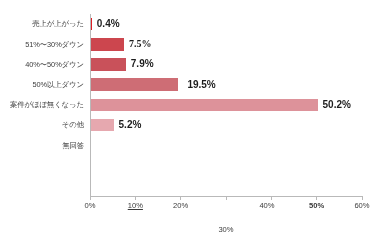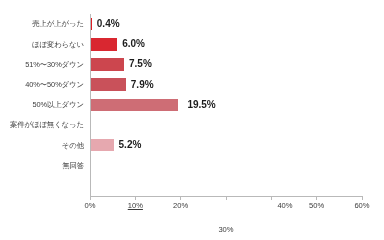--- a/index.html
+++ b/index.html
@@ -124,49 +124,46 @@
 
     <div class="rows">
         <div class="row">
           <div class="cat-label">売上が上がった</div>
           <div class="bar-wrap">
             <div class="bar" style="width: 1.81333px; background: rgb(224, 31, 38);"></div>
             <div class="bar-value" style="color: rgb(29, 29, 29);">0.4%</div>
           </div>
         </div>
         <div class="row">
-          <div class="cat-label">ほぼ変わらない</div>
-          <div class="bar-wrap">
-            <div class="bar" style="width: 27.2px; background: rgb(217, 39, 48);"></div>
-            <div class="bar-value" style="color: rgb(29, 29, 29);">6.0%</div>
-          </div>
-        </div>
-        <div class="row">
           <div class="cat-label">51%〜30%ダウン</div>
           <div class="bar-wrap">
             <div class="bar" style="width: 34px; background: rgb(204, 70, 78);"></div>
-            <div class="bar-value" style="color: rgb(29, 29, 29);">7.5%</div>
+            <div class="bar-value" style="color: rgb(29, 29, 29); font-family: Liberation Serif, serif;">7.5%</div>
           </div>
         </div>
         <div class="row">
           <div class="cat-label">40%〜50%ダウン</div>
           <div class="bar-wrap">
             <div class="bar" style="width: 35.8133px; background: rgb(201, 81, 90);"></div>
             <div class="bar-value" style="color: rgb(29, 29, 29); text-align: right;">7.9%</div>
           </div>
         </div>
         <div class="row">
           <div class="cat-label">50%以上ダウン</div>
           <div class="bar-wrap">
             <div class="bar" style="width: 88.4px; background: rgb(206, 109, 117);"></div>
             <div class="bar-value" style="color: rgb(29, 29, 29); margin-left: 9px;">19.5%</div>
           </div>
         </div>
         <div class="row">
           <div class="cat-label">案件がほぼ無くなった</div>
+          <div class="bar-wrap">
+            <div class="bar" style="width: 227.573px; background: rgb(221, 146, 154);"></div>
+            <div class="bar-value" style="color: rgb(29, 29, 29);">50.2%</div>
+          </div>
         </div>
         <div class="row">
           <div class="cat-label">その他</div>
           <div class="bar-wrap">
             <div class="bar" style="width: 23.5733px; background: rgb(230, 168, 175);"></div>
             <div class="bar-value" style="color: rgb(29, 29, 29);">5.2%</div>
           </div>
         </div>
         <div class="row">
           <div class="cat-label">無回答</div>
@@ -182,20 +179,20 @@
     <div id="ticks">
         <div class="tick" style="left: 89.5px; background: rgb(185, 185, 185);"></div>
         <div class="tick-label" style="left: 90px; color: rgb(59, 59, 59);">0%</div>
         <div class="tick" style="left: 134.833px; background: rgb(185, 185, 185);"></div>
         <div class="tick-label" style="left: 135.333px; color: rgb(59, 59, 59); text-decoration: underline;">10%</div>
         <div class="tick" style="left: 180.167px; background: rgb(185, 185, 185);"></div>
         <div class="tick-label" style="left: 180.667px; color: rgb(59, 59, 59);">20%</div>
         <div class="tick" style="left: 225.5px; background: rgb(185, 185, 185);"></div>
         <div class="tick-label" style="left: 226px; color: rgb(59, 59, 59); margin-top: 24px;">30%</div>
         <div class="tick" style="left: 270.833px; background: rgb(185, 185, 185);"></div>
-        <div class="tick-label" style="left: 285px; color: rgb(59, 59, 59);">40%</div>
+        <div class="tick-label" style="left: 267px; color: rgb(59, 59, 59);">40%</div>
         <div class="tick" style="left: 316.167px; background: rgb(185, 185, 185);"></div>
-        <div class="tick-label" style="left: 316.667px; color: rgb(59, 59, 59);">50%</div>
+        <div class="tick-label" style="left: 316.667px; color: rgb(59, 59, 59); font-weight: bold;">50%</div>
         <div class="tick" style="left: 361.5px; background: rgb(185, 185, 185);"></div>
         <div class="tick-label" style="left: 362px; color: rgb(59, 59, 59);">60%</div>
       </div>
   </div>
 </div>
 
 </body></html>

